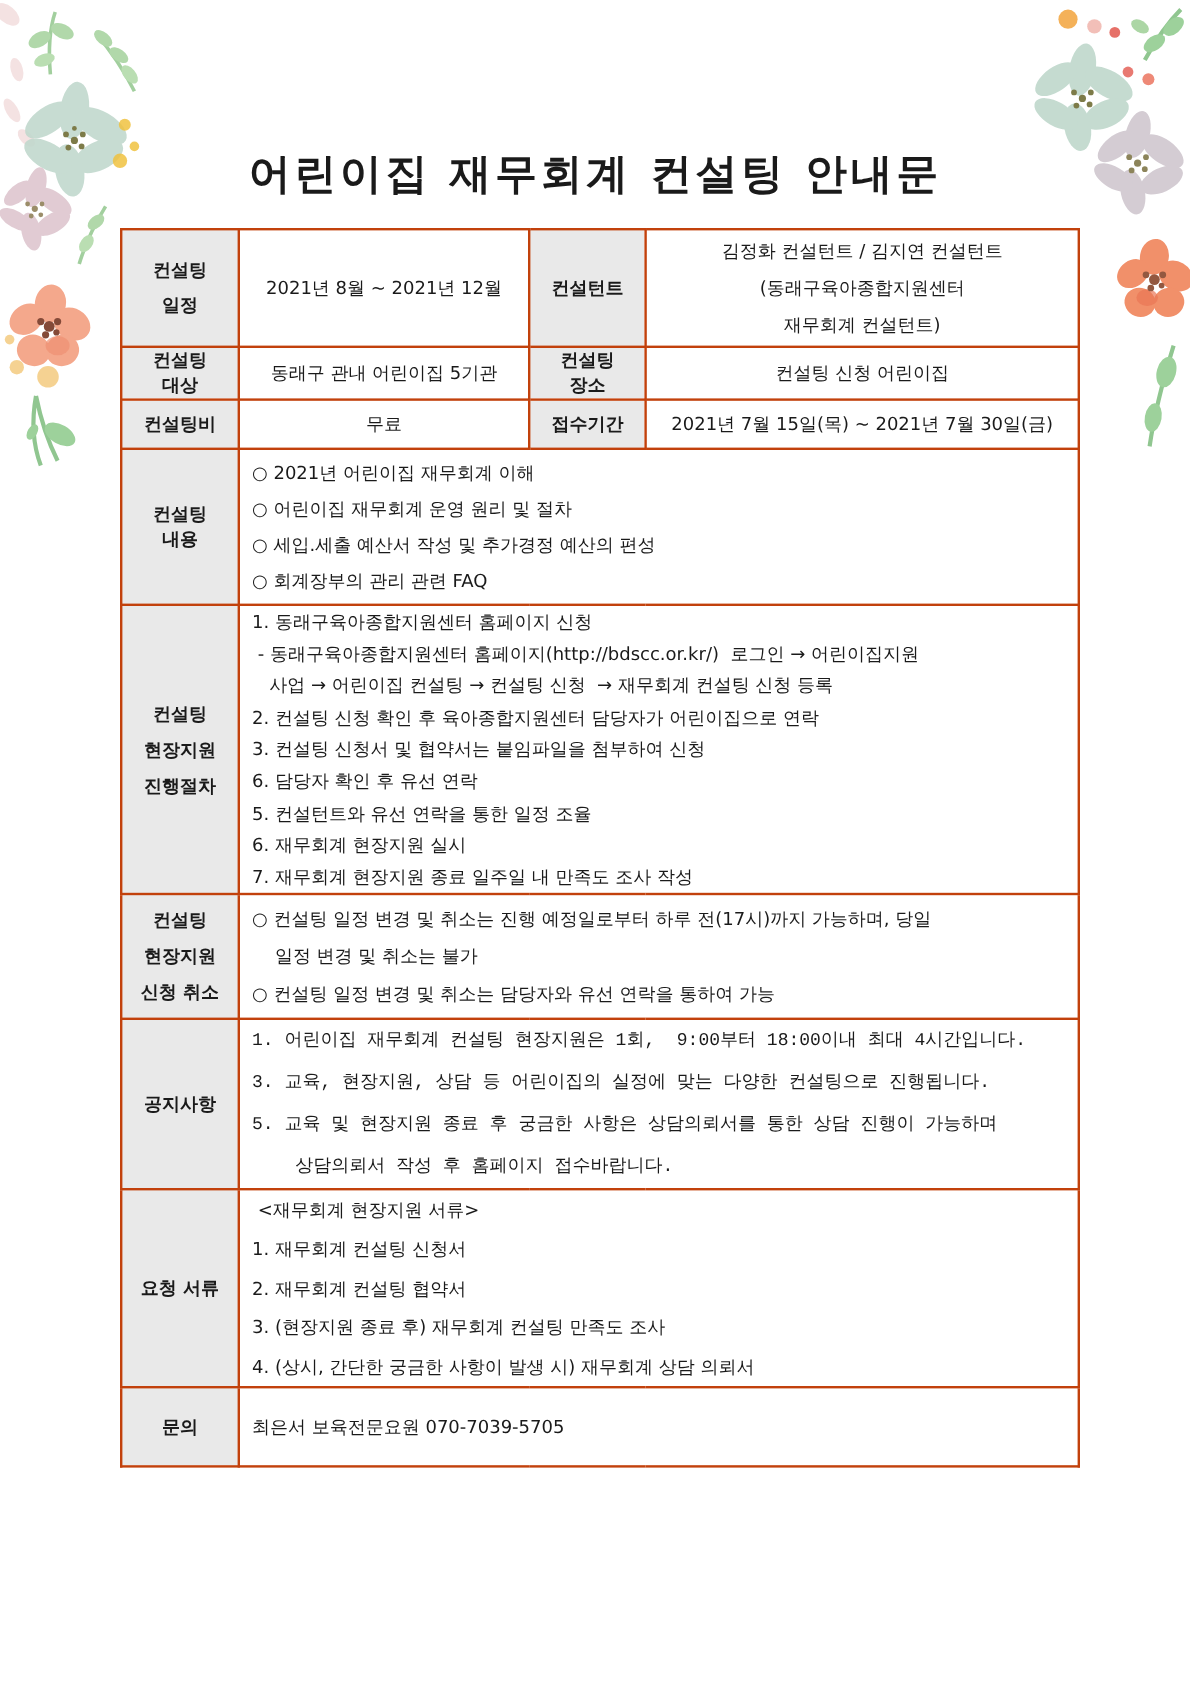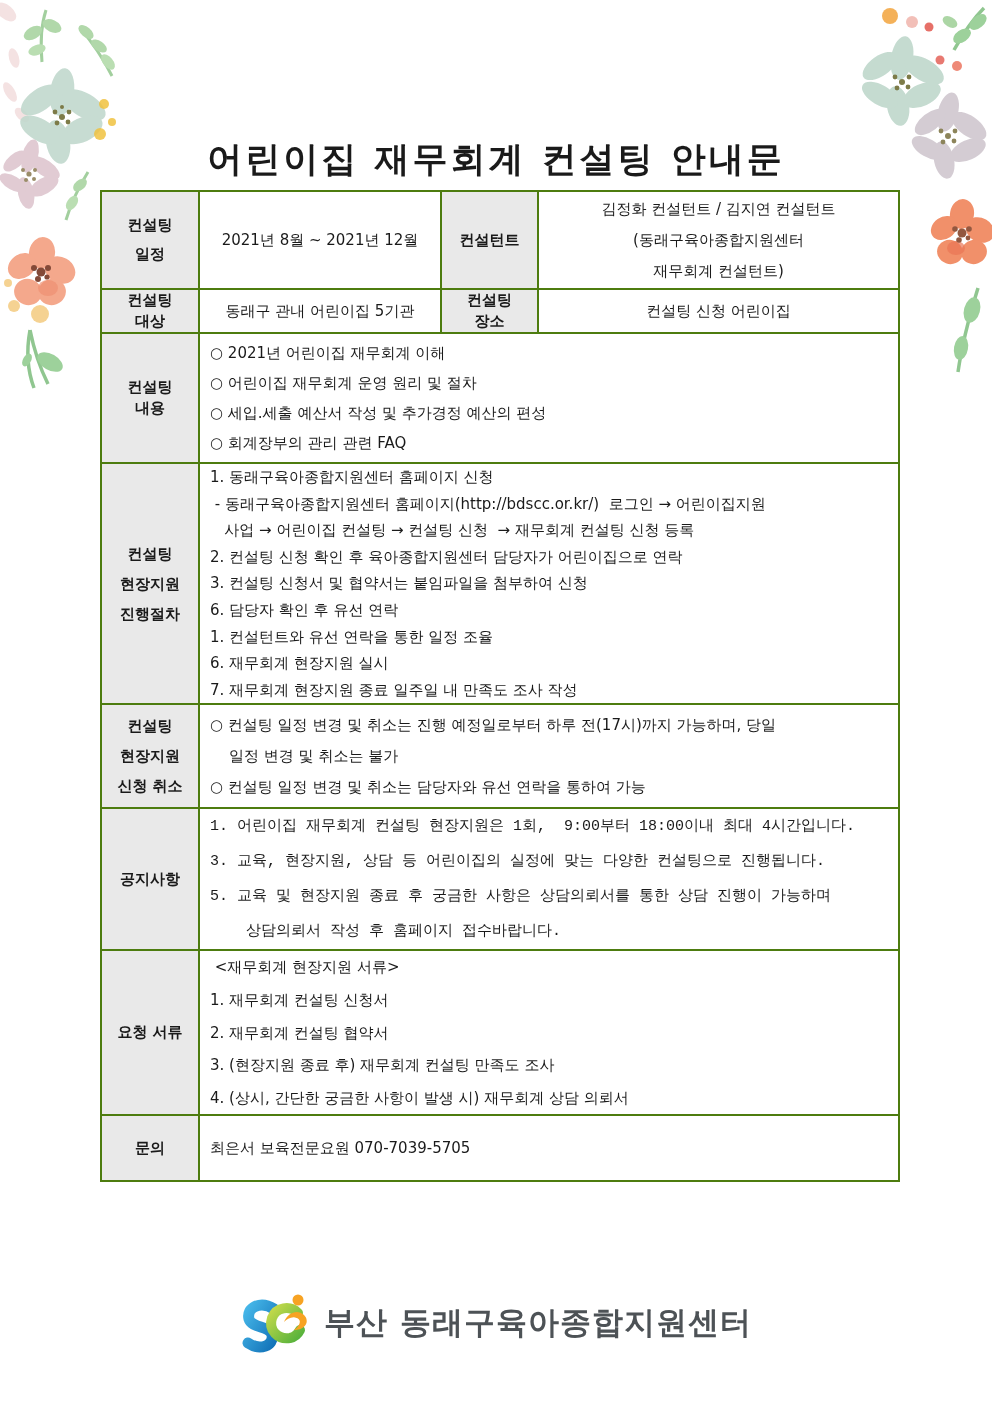--- a/index.html
+++ b/index.html
@@ -14,39 +14,39 @@
   .page { position: relative; width: 992px; height: 1403px; }
 
   
   .deco { position: absolute; pointer-events: none; }
   .deco-left { left: 0; top: 0; }
   .deco-right { right: 0; top: 0; }
 
   
   .doc-title {
     position: absolute;
-    top: 136px; left: 0; width: 100%;
+    top: 122px; left: 0; width: 100%;
     text-align: center;
     font-size: 35px;
     font-weight: bold;
     letter-spacing: 3px;
     white-space: nowrap;
   }
 
   
   table.consult {
     position: absolute;
     left: 100px; top: 190px;
     width: 798px;
     border-collapse: collapse;
     table-layout: fixed;
     background: #ffffff;
   }
   table.consult td {
-    border: 2px solid #4d7c0f;
+    border: 2px solid #c2410c;
     font-size: 15px;
     vertical-align: middle;
     overflow: hidden;
   }
   td.hd {
     background: #e9e9e9;
     font-weight: bold;
     text-align: center;
     font-size: 16px;
     white-space: pre-line;
@@ -290,20 +290,26 @@
 재무회계 컨설턴트)</td>
       </tr>
       <tr class="row-target" style="height:44px">
         <td class="hd">컨설팅
 대상</td>
         <td class="val">동래구 관내 어린이집 5기관</td>
         <td class="hd">컨설팅
 장소</td>
         <td class="val">컨설팅 신청 어린이집</td>
       </tr>
+      <tr class="row-fee" style="height:41px">
+        <td class="hd">컨설팅비</td>
+        <td class="val">무료</td>
+        <td class="hd">접수기간</td>
+        <td class="val">2021년 7월 15일(목) ~ 2021년 7월 30일(금)</td>
+      </tr>
 
       <tr class="row-content" style="height:130px">
         <td class="hd">컨설팅
 내용</td>
         <td class="detail" colspan="3">
           <div class="lines">
             <div class="line">○ 2021년 어린이집 재무회계 이해</div>
             <div class="line">○ 어린이집 재무회계 운영 원리 및 절차</div>
             <div class="line">○ 세입.세출 예산서 작성 및 추가경정 예산의 편성</div>
             <div class="line">○ 회계장부의 관리 관련 FAQ</div>
@@ -316,21 +322,21 @@
 현장지원
 진행절차</td>
         <td class="detail" colspan="3">
           <div class="lines">
             <div class="line">1. 동래구육아종합지원센터 홈페이지 신청</div>
             <div class="line"> - 동래구육아종합지원센터 홈페이지(http://bdscc.or.kr/)  로그인 → 어린이집지원</div>
             <div class="line">   사업 → 어린이집 컨설팅 → 컨설팅 신청  → 재무회계 컨설팅 신청 등록</div>
             <div class="line">2. 컨설팅 신청 확인 후 육아종합지원센터 담당자가 어린이집으로 연락</div>
             <div class="line">3. 컨설팅 신청서 및 협약서는 붙임파일을 첨부하여 신청</div>
             <div class="line">6. 담당자 확인 후 유선 연락</div>
-            <div class="line">1. 컨설턴트와 유선 연락을 통한 일정 조율</div>
+            <div class="line">5. 컨설턴트와 유선 연락을 통한 일정 조율</div>
             <div class="line">6. 재무회계 현장지원 실시</div>
             <div class="line">7. 재무회계 현장지원 종료 일주일 내 만족도 조사 작성</div>
           </div>
         </td>
       </tr>
 
       <tr class="row-cancel" style="height:104px">
         <td class="hd">컨설팅
 현장지원
 신청 취소</td>
@@ -372,36 +378,14 @@
         <td class="hd">문의</td>
         <td class="detail" colspan="3">
           <div class="lines">
             <div class="line">최은서 보육전문요원 070-7039-5705</div>
           </div>
         </td>
       </tr>
     </tbody>
   </table>
 
-  <div class="footer">
-    <svg width="74" height="62" viewBox="0 0 74 62">
-      <defs>
-        <linearGradient id="gb" x1="0" y1="0" x2="1" y2="1">
-          <stop offset="0" stop-color="#45b6e8"></stop>
-            <stop offset="1" stop-color="#1272b8"></stop>
-        </linearGradient>
-        <linearGradient id="gg" x1="0" y1="0" x2="1" y2="1">
-          <stop offset="0" stop-color="#c6da4b"></stop>
-            <stop offset="1" stop-color="#56b23c"></stop>
-        </linearGradient>
-      </defs>
-
-      <path d="M34 17 C20 8 6 16 9 27 C12 37 30 33 32 43 C34 54 20 59 8 51" fill="none" stroke="url(#gb)" stroke-width="11" stroke-linecap="round"></path>
-
-      <path d="M58 21 C50 13 36 15 32 26 C28 38 38 48 50 46 C55 45 58 42 60 38" fill="none" stroke="url(#gg)" stroke-width="10" stroke-linecap="round"></path>
-
-      <circle cx="58" cy="8" r="5.5" fill="#f7a323"></circle>
-      <path d="M44 30 C48 20 58 17 64 23 C70 29 66 38 54 38 C60 34 62 28 57 26 C52 24 47 27 44 30 Z" fill="#f7a323"></path>
-    </svg>
-    <span class="org-name">부산 동래구육아종합지원센터</span>
-  </div>
 
 </div>
 
 </body></html>

